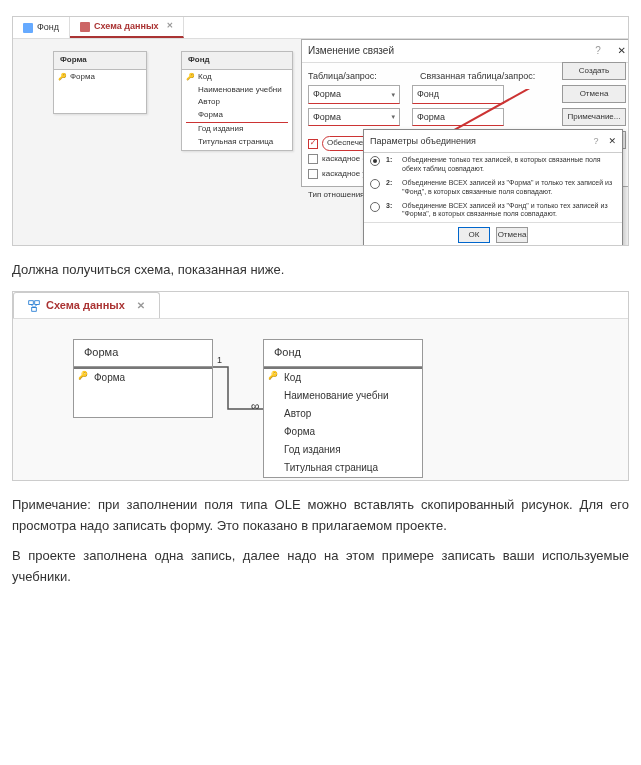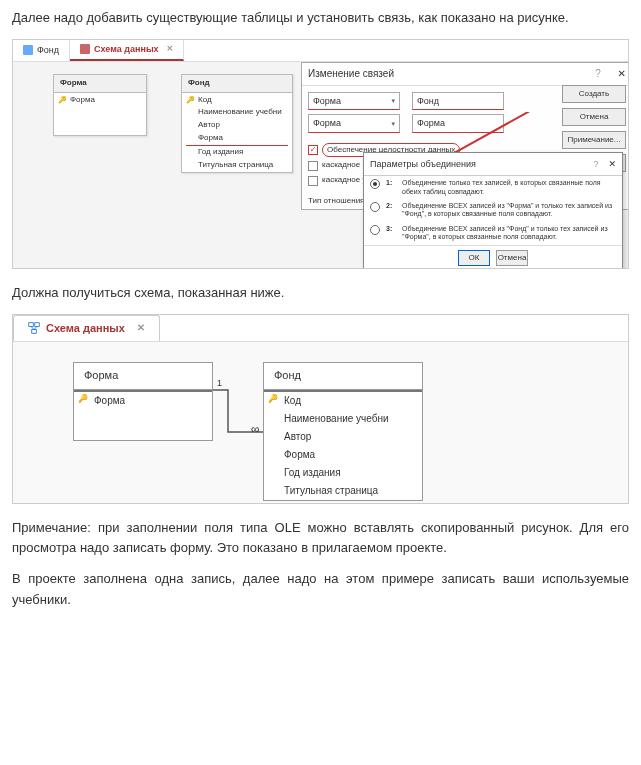--- a/index.html
+++ b/index.html
@@ -67,21 +67,20 @@
   .schema-table .st-row { padding: 1px 8px 1px 20px; position: relative; white-space: nowrap; font-size: 10px; }
   .schema-table .st-row.key::before { content: "🔑"; position: absolute; left: 4px; font-size: 8px; }
   .link-svg { position: absolute; }
 
 </style>
 </head>
 <body>
 
 <div class="container" style="position:relative;">
 
-  <p class="text-block">Далее надо добавить существующие таблицы и установить связь, как показано на рисунке.</p>
 
   <div class="shot1">
     <div class="tabs-row">
       <div class="tab">
         <span class="tab-icon"></span>
         <span>Фонд</span>
       </div>
       <div class="tab active">
         <span class="tab-icon" style="background:#c66"></span>
         <span>Схема данных</span>
@@ -112,20 +111,24 @@
 
       <div class="dialog" style="left:288px;top:0;width:332px;height:148px;">
         <div class="dialog-title">
           <span>Изменение связей</span>
           <span>
             <span style="font-size:10px;color:#999;margin-right:14px">?</span>
             <span class="dialog-close">✕</span>
           </span>
         </div>
         <div class="dialog-body">
+          <div class="dlg-row">
+            <span style="width:92px">Таблица/запрос:</span>
+            <span>Связанная таблица/запрос:</span>
+          </div>
           <div class="dlg-row">
             <span class="combo" style="border-bottom:1.5px solid #c33">
                 <span>Форма</span>
                 <span class="arr">▾</span>
               </span>
             <span class="combo" style="border-bottom:1.5px solid #c33;margin-left:-8px">
                 <span>Фонд</span>
               </span>
           </div>
           <div class="dlg-row" style="margin-top:4px">

